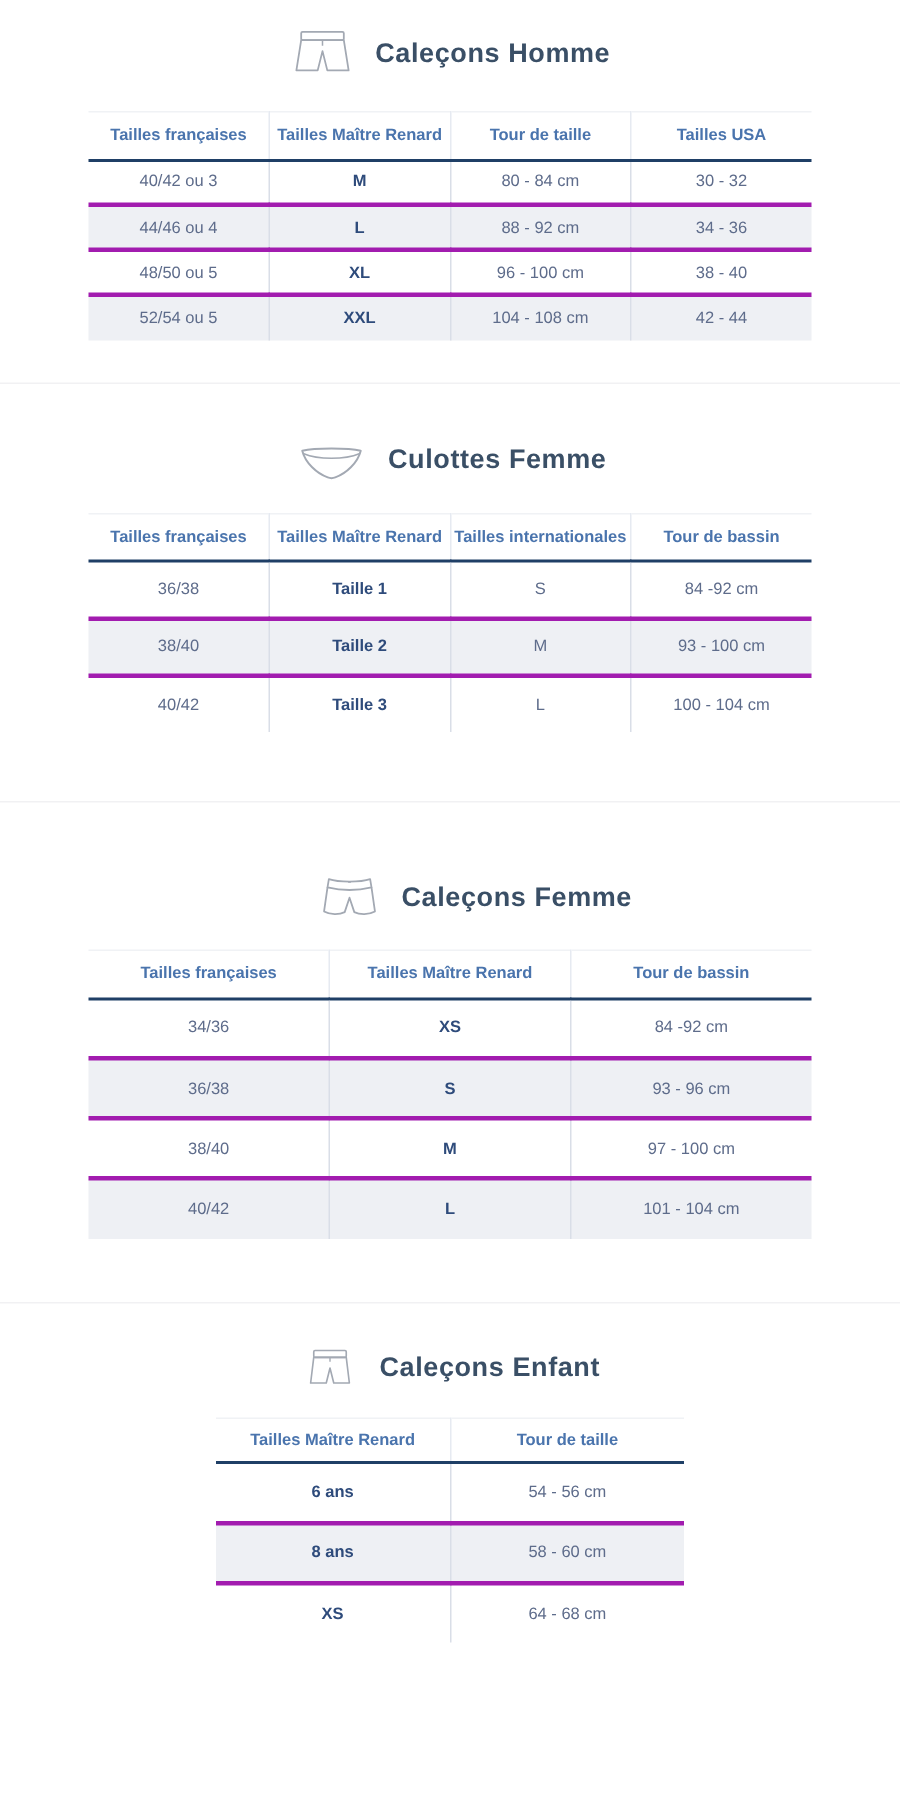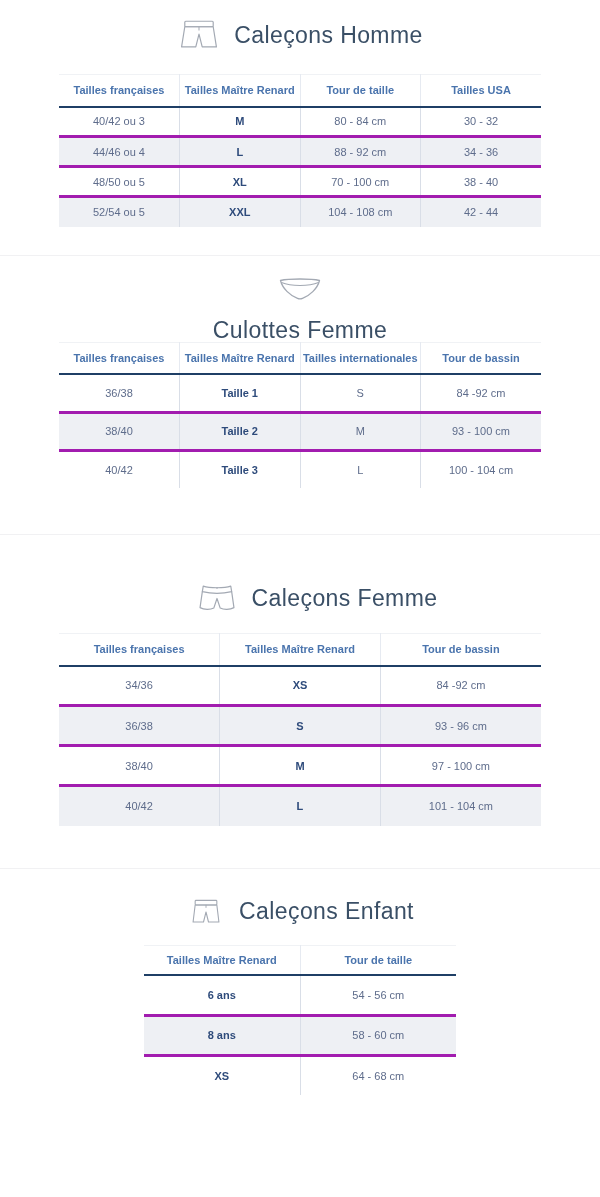--- a/index.html
+++ b/index.html
@@ -6,21 +6,21 @@
   body{
     width:600px;height:1197px;box-sizing:border-box;
     background:#ffffff;padding-top:10px;
     font-family:"Liberation Sans",sans-serif;
     overflow:hidden;
   }
   .section-header{display:flex;align-items:center;justify-content:center;gap:13px;height:50px;}
   .section-icon{display:inline-flex;}
   .section-icon svg{display:block;}
   .section-title{
-    font-size:23px;font-weight:400;color:var(--title,#3a4f66);
+    font-size:18px;font-weight:700;color:var(--title,#3a4f66);
     margin:0;letter-spacing:.4px;
   }
   .size-table{
     border-collapse:collapse;table-layout:fixed;
     width:482px;margin:14px auto 0;
     border-top:1px solid #f0f2f5;
   }
   thead tr{height:32px;border-bottom:2px solid var(--navy,#1f3f66);}
   th{
     color:var(--head,#4a74ad);font-size:11px;font-weight:700;
@@ -37,21 +37,21 @@
   .section-0 tbody tr{height:30px;}
   .section-1 tbody tr{height:38px;}
   .section-2 tbody tr{height:40px;}
   .section-3 tbody tr{height:40px;}
   .section-3 .size-table{width:312px;}
   .section-3 thead tr{height:30px;}
   .section-divider{border:none;border-top:1px solid #f1f1f3;margin:0;}
   .divider-0{margin-top:28px;}
   .divider-1{margin-top:46px;}
   .divider-2{margin-top:42px;}
-  .section-1 .section-header{margin-top:26px;flex-direction:column;}
+  .section-1 .section-header{margin-top:26px;}
   .section-2 .section-header{margin-top:38px;padding-left:32px;}
   .section-3 .section-header{margin-top:18px;}
   .section-1 .size-table,.section-2 .size-table{margin-top:10px;}
   .section-3 .size-table{margin-top:8px;}
 </style>
 </head>
 <body>
 
 <div id="sections-root">
     <section class="size-section section-0">
@@ -83,21 +83,21 @@
           </tr>
           <tr>
             <td>44/46 ou 4</td>
             <td class="bold-cell">L</td>
             <td>88 - 92 cm</td>
             <td>34 - 36</td>
           </tr>
           <tr>
             <td>48/50 ou 5</td>
             <td class="bold-cell">XL</td>
-            <td>70 - 100 cm</td>
+            <td>96 - 100 cm</td>
             <td>38 - 40</td>
           </tr>
           <tr>
             <td>52/54 ou 5</td>
             <td class="bold-cell">XXL</td>
             <td>104 - 108 cm</td>
             <td>42 - 44</td>
           </tr>
         </tbody>
       </table>

